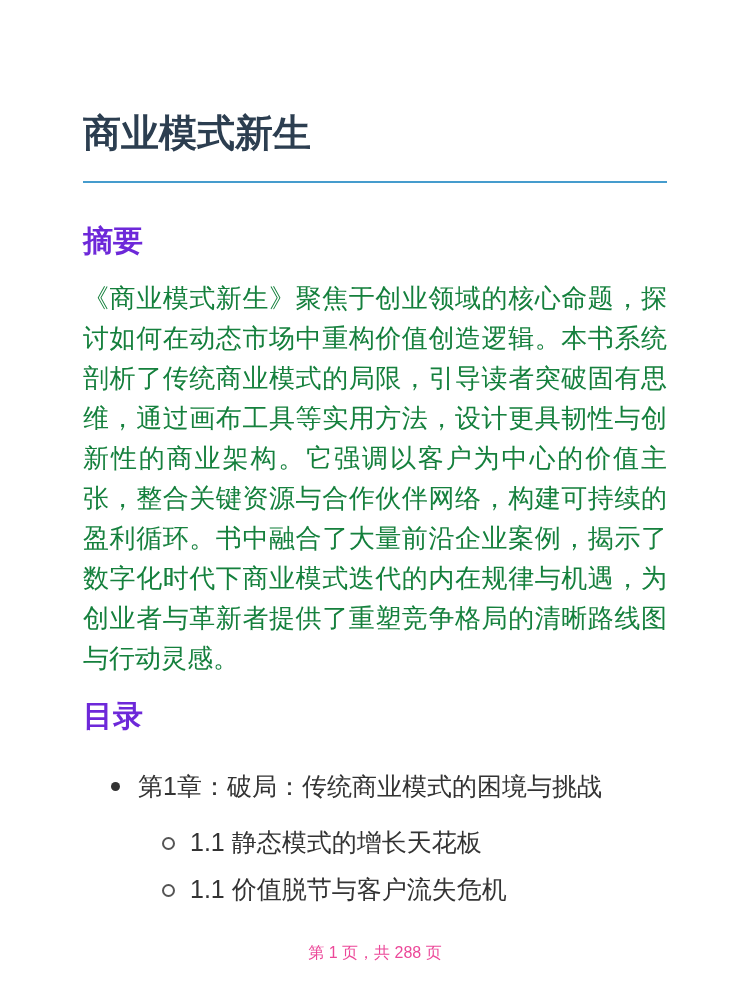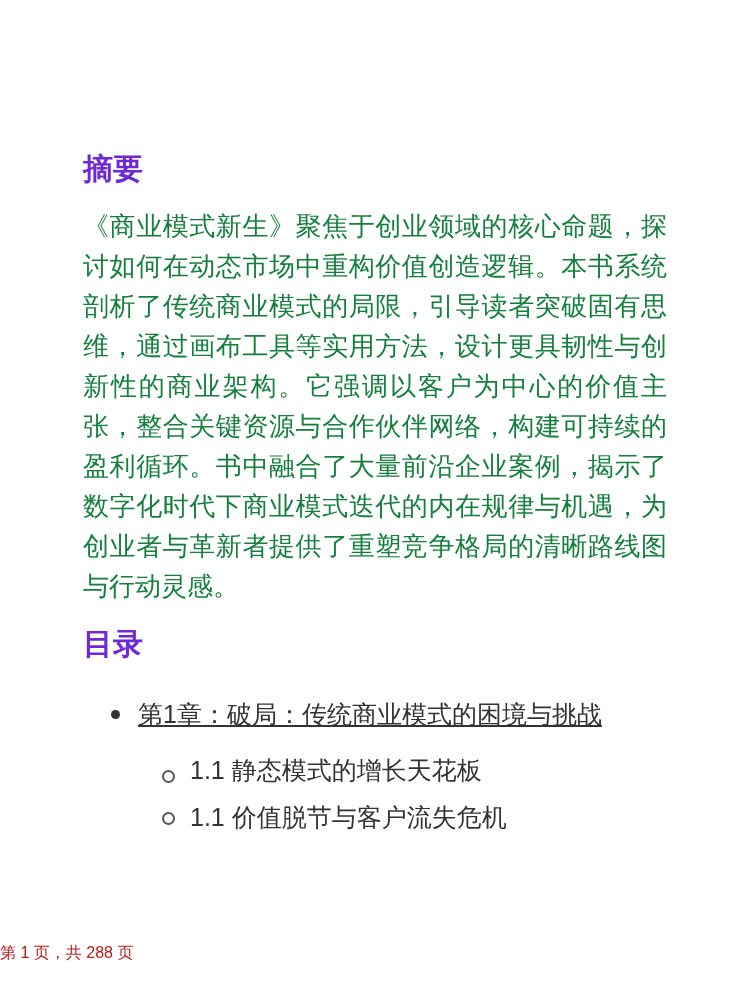--- a/index.html
+++ b/index.html
@@ -53,21 +53,20 @@
   .toc-heading { margin-top: 20px; }
 
   .toc-list { margin-top: 34px; }
 
   .toc-chapter-row {
     display: flex;
     align-items: flex-start;
     font-size: 25px;
     line-height: 36px;
     color: #333333;
-    text-decoration: underline;
   }
 
   .disc-bullet {
     flex: none;
     width: 9px;
     height: 9px;
     border-radius: 50%;
     background: #333333;
     margin: 14px 0 0 28px;
   }
@@ -75,51 +74,52 @@
   .toc-chapter-label { margin-left: 18px; }
 
   .toc-subrow {
     display: flex;
     align-items: flex-start;
     font-size: 25px;
     line-height: 34px;
     color: #333333;
   }
 
-  .toc-subrow.first  { margin-top: 21px; align-items: center; }
+  .toc-subrow.first  { margin-top: 21px; }
   .toc-subrow.second { margin-top: 13px; }
 
   .circle-bullet {
     flex: none;
     width: 13px;
     height: 13px;
     border-radius: 50%;
     border: 2px solid #555555;
     background: transparent;
     margin: 12px 0 0 79px;
   }
 
   .toc-sub-label { margin-left: 15px; }
 
   .page-footer {
     position: absolute;
     left: 0;
     right: 0;
     bottom: 36px;
-    text-align: left;
+    text-align: center;
     font-size: 16px;
-    color: #b91c1c;
+    color: #ec4899;
   }
 </style>
 </head>
 <body>
 
 <div class="page">
   <div class="content">
 
+    <h1 class="doc-title">商业模式新生</h1>
 
     <h2 class="section-heading summary-heading">摘要</h2>
 
     <p class="summary-body">《商业模式新生》聚焦于创业领域的核心命题，探讨如何在动态市场中重构价值创造逻辑。本书系统剖析了传统商业模式的局限，引导读者突破固有思维，通过画布工具等实用方法，设计更具韧性与创新性的商业架构。它强调以客户为中心的价值主张，整合关键资源与合作伙伴网络，构建可持续的盈利循环。书中融合了大量前沿企业案例，揭示了数字化时代下商业模式迭代的内在规律与机遇，为创业者与革新者提供了重塑竞争格局的清晰路线图与行动灵感。</p>
 
     <h2 class="section-heading toc-heading">目录</h2>
 
     <div class="toc-list">
 
       <div class="toc-chapter-row">

